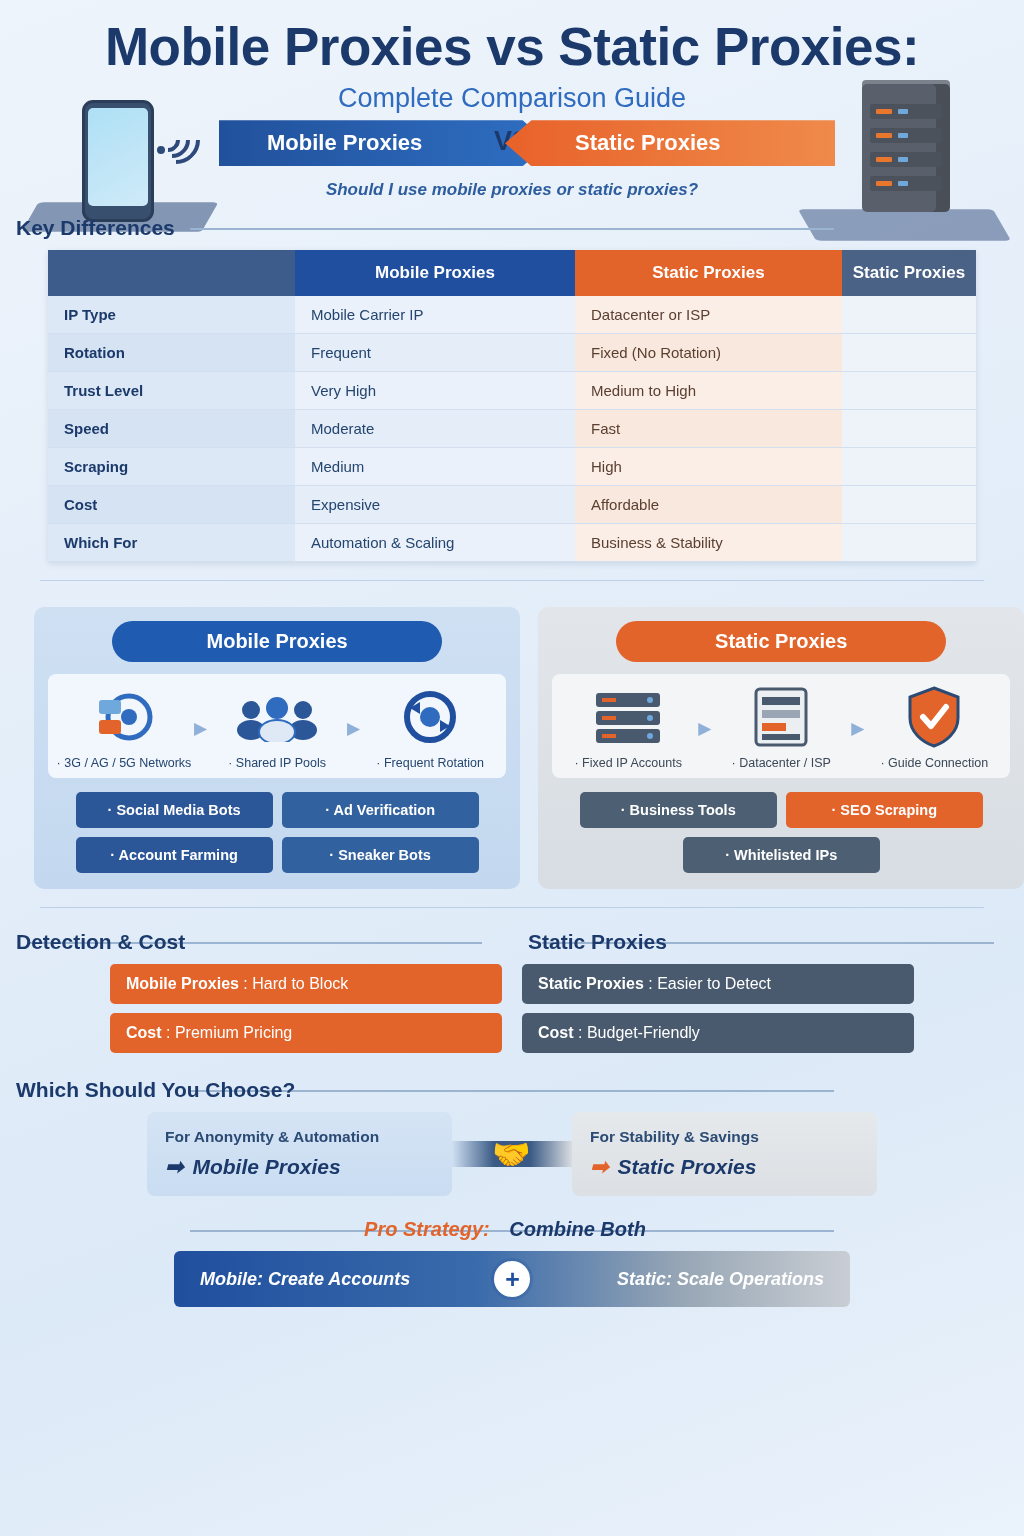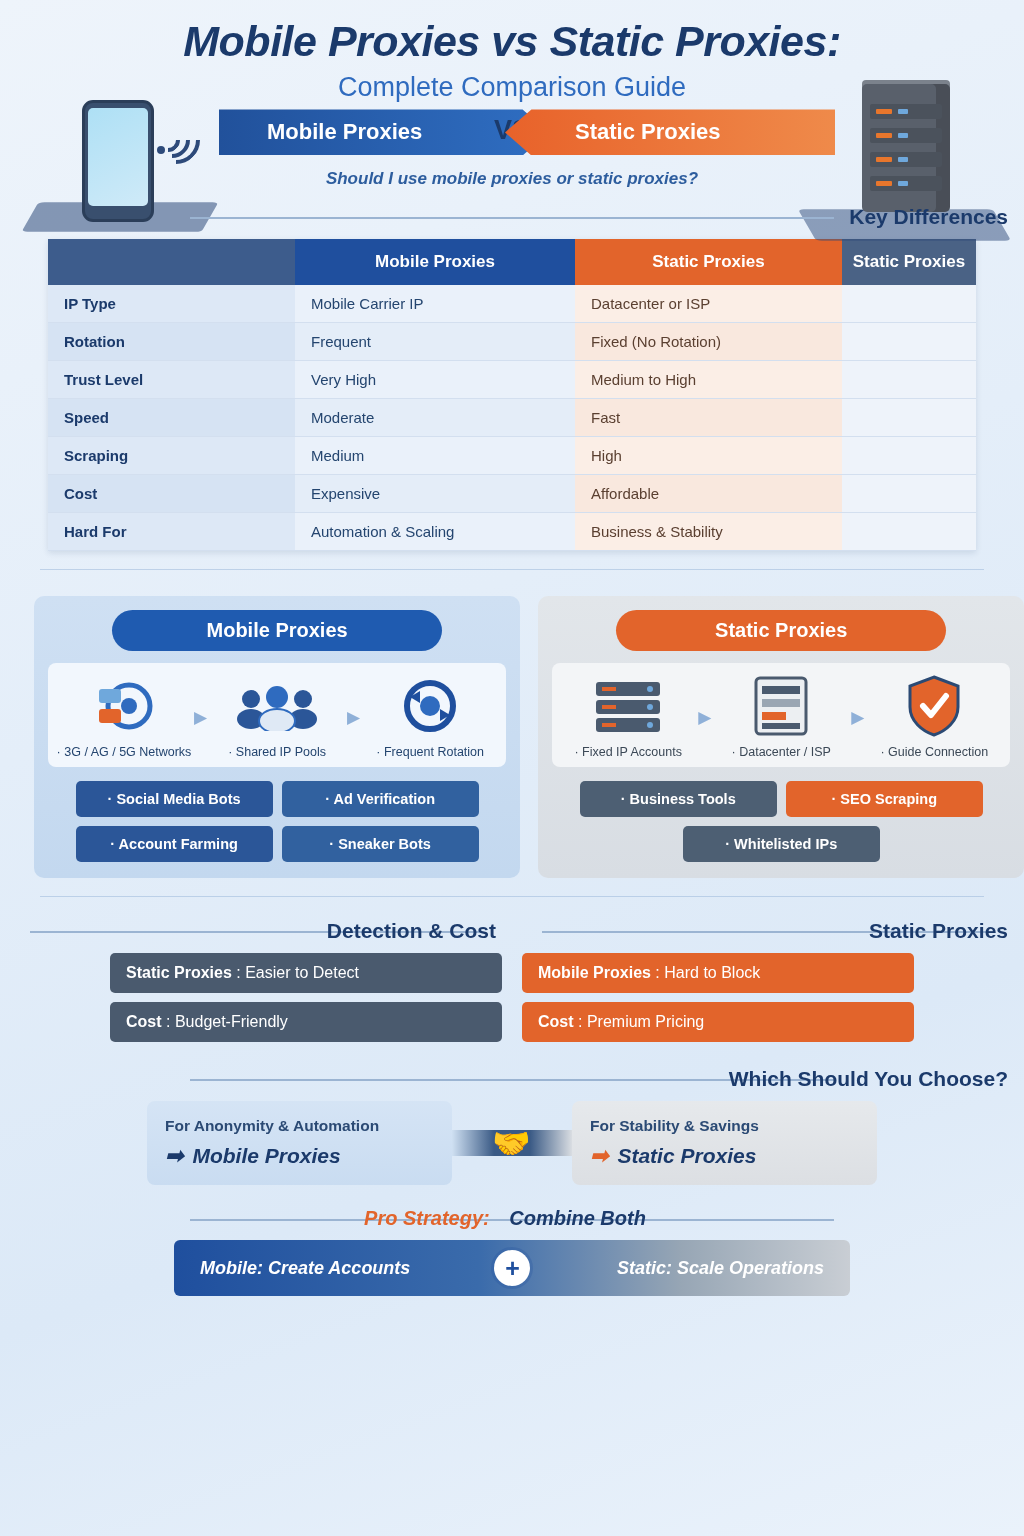--- a/index.html
+++ b/index.html
@@ -22,26 +22,25 @@
     box-sizing: border-box;
   }
 
   
   .header {
     position: relative;
     padding-top: 18px;
     text-align: center;
   }
   .title {
-    font-size: 43px;
+    font-size: 53px;
     font-weight: bold;
     color: #1b3a6b;
     letter-spacing: -0.5px;
     line-height: 1.08;
-    font-style: italic;
   }
   .subtitle {
     font-size: 27px;
     color: #2f6bbf;
     margin-top: 8px;
     font-weight: normal;
   }
 
   
   .phone-art {
@@ -179,21 +178,21 @@
     font-size: 17px;
     font-style: italic;
     font-weight: bold;
     color: #2d5d9e;
     margin-top: 14px;
   }
 
   
   .sec-head {
     position: relative;
-    text-align: right;
+    text-align: left;
     margin: 16px 0 10px;
   }
   .sec-head span {
     position: relative;
     display: inline-block;
     background: transparent;
     padding: 0 16px;
     font-size: 21px;
     font-weight: bold;
     color: #1b3a6b;
@@ -564,21 +563,21 @@
           <td class="c-static">High</td>
           <td class="c-empty"></td>
         </tr>
         <tr>
           <td class="c-label">Cost</td>
           <td class="c-mobile">Expensive</td>
           <td class="c-static">Affordable</td>
           <td class="c-empty"></td>
         </tr>
         <tr>
-          <td class="c-label">Hard For</td>
+          <td class="c-label">Which For</td>
           <td class="c-mobile">Automation &amp; Scaling</td>
           <td class="c-static">Business &amp; Stability</td>
           <td class="c-empty"></td>
         </tr>
       </tbody>
     </table>
   </div>
 
   <div class="divider-soft"></div>
 
@@ -690,33 +689,33 @@
     <div class="sec-head">
       <span>Detection &amp; Cost</span>
     </div>
     <div class="sec-head">
       <span>Static Proxies</span>
     </div>
   </div>
 
   <div class="bars">
     <div class="barcol">
+      <div class="bar orange">
+        <b>Mobile Proxies</b><span> : </span><span>Hard to Block</span>
+      </div>
+      <div class="bar orange">
+        <b>Cost</b><span> : </span><span>Premium Pricing</span>
+      </div>
+    </div>
+    <div class="barcol">
       <div class="bar slate">
         <b>Static Proxies</b><span> : </span><span>Easier to Detect</span>
       </div>
       <div class="bar slate">
         <b>Cost</b><span> : </span><span>Budget-Friendly</span>
-      </div>
-    </div>
-    <div class="barcol">
-      <div class="bar orange">
-        <b>Mobile Proxies</b><span> : </span><span>Hard to Block</span>
-      </div>
-      <div class="bar orange">
-        <b>Cost</b><span> : </span><span>Premium Pricing</span>
       </div>
     </div>
   </div>
 
   <div class="sec-head">
     <span>Which Should You Choose?</span>
   </div>
 
   <div class="choose-row">
     <div class="choose-card left">

